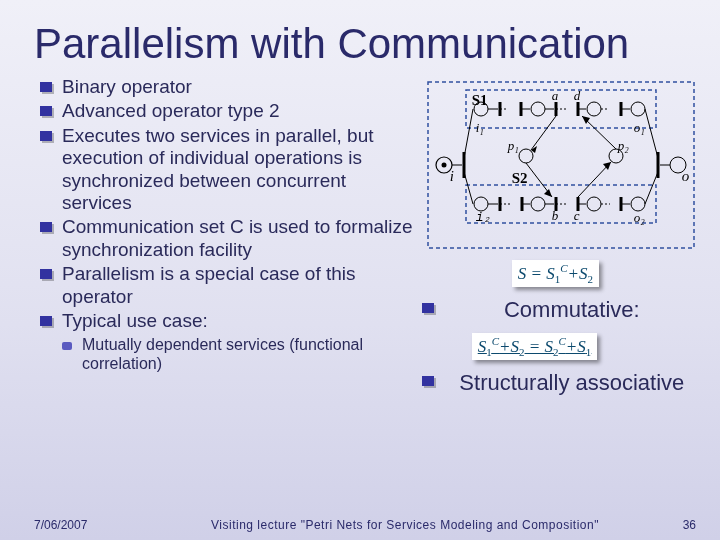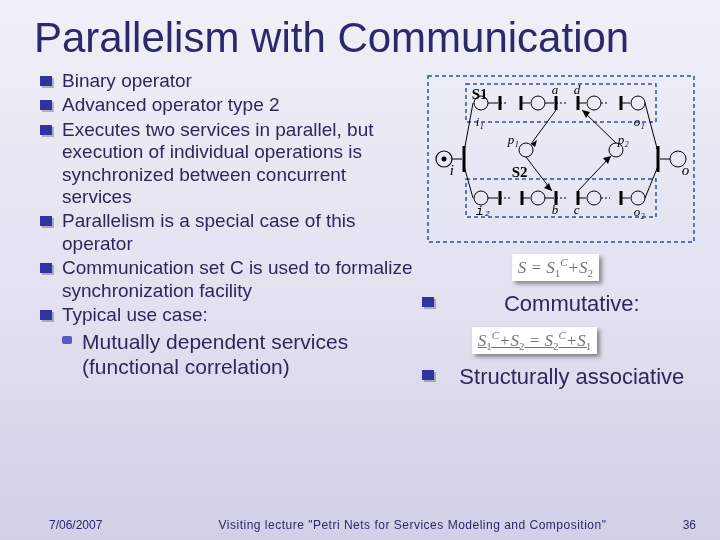--- a/index.html
+++ b/index.html
@@ -10,21 +10,21 @@
     color: #2a2a5a;
     overflow: hidden;
   }
   .slide {
     width: 720px; height: 540px;
     position: relative;
     box-sizing: border-box;
   }
   h1.title {
     margin: 0;
-    padding: 14px 0 6px 34px;
+    padding: 20px 0 6px 34px;
     font-family: Impact, "Arial Black", sans-serif;
     font-weight: normal;
     font-size: 42px;
     letter-spacing: 0px;
     color: #2a2a6a;
   }
   .body {
     display: flex;
     padding: 0 20px 0 40px;
     box-sizing: border-box;
@@ -51,21 +51,21 @@
     content: "";
     position: absolute;
     left: 0; top: 6px;
     width: 12px; height: 10px;
     background: #3232a0;
     box-shadow: 2px 2px 0 rgba(0,0,0,0.25);
   }
   ul.sub {
     list-style: none;
     margin: 4px 0 0 0; padding: 0;
-    font-size: 21px;
+    font-size: 16px;
   }
   ul.sub > li {
     position: relative;
     padding-left: 20px;
     margin: 2px 0;
   }
   ul.sub > li::before {
     content: "";
     position: absolute;
     left: 0; top: 6px;
@@ -77,40 +77,39 @@
     position: absolute;
     bottom: 8px; left: 0; right: 0;
     display: flex;
     align-items: flex-end;
     font-size: 12px;
     font-family: Impact, "Arial Black", sans-serif;
     font-weight: normal;
     color: #2a2a6a;
     padding: 0 24px 0 34px;
     box-sizing: border-box;
-    margin-left: 15px;
   }
   .footer .ft { text-align: center; flex: 1; line-height: 1.2; letter-spacing: 0.5px;}
   .footer .fd { width: 120px; }
   .footer .fn { width: 40px; text-align: right; }
   
   .diagram {
     width: 270px; height: 170px;
     position: relative;
     margin-top: 6px;
     margin-left: 4px;
   }
   .formula-box {
     background: #ffffff;
     display: inline-block;
     padding: 2px 6px;
     font-family: "Times New Roman", serif;
     font-size: 17px;
     font-style: italic;
-    color: #737373;
+    color: #0c4a6e;
     box-shadow: 3px 3px 4px rgba(0,0,0,0.4);
     margin: 6px 0 6px 40px;
   }
   .formula-box sub { font-size: 11px; font-style: normal;}
   .formula-box .small-c { font-size: 11px; vertical-align: super; }
   ul.bullets.right {
     font-size: 22px;
     margin-top: 2px;
   }
   ul.bullets.right > li { margin: 4px 0; text-align: center; }
@@ -129,22 +128,22 @@
 
   <h1 class="title">Parallelism with Communication</h1>
 
   <div class="body">
 
     <div class="col-left">
       <ul class="bullets">
         <li>Binary operator</li>
         <li>Advanced operator type 2</li>
         <li>Executes two services in parallel, but execution of individual operations is synchronized between concurrent services</li>
+        <li>Communication set C is used to formalize synchronization facility</li>
         <li>Parallelism is a special case of this operator</li>
-        <li>Communication set C is used to formalize synchronization facility</li>
         <li>
           <span>Typical use case:</span>
           <ul class="sub">
             <li>Mutually dependent services (functional correlation)</li>
           </ul>
         </li>
       </ul>
     </div>
 
     <div class="col-right">

